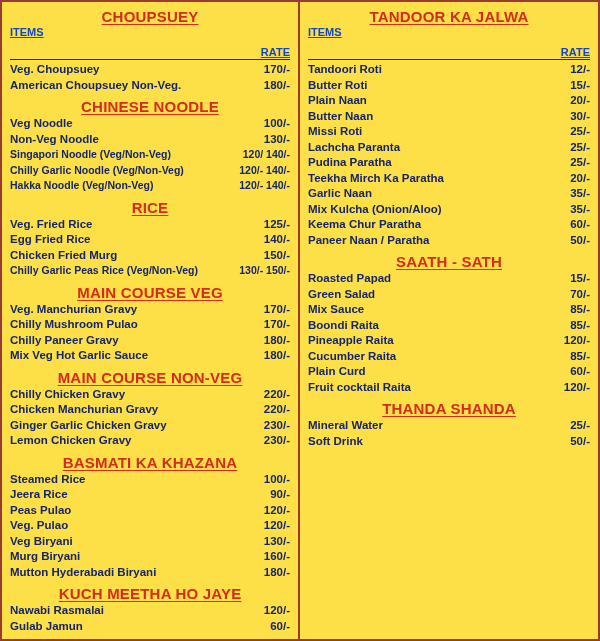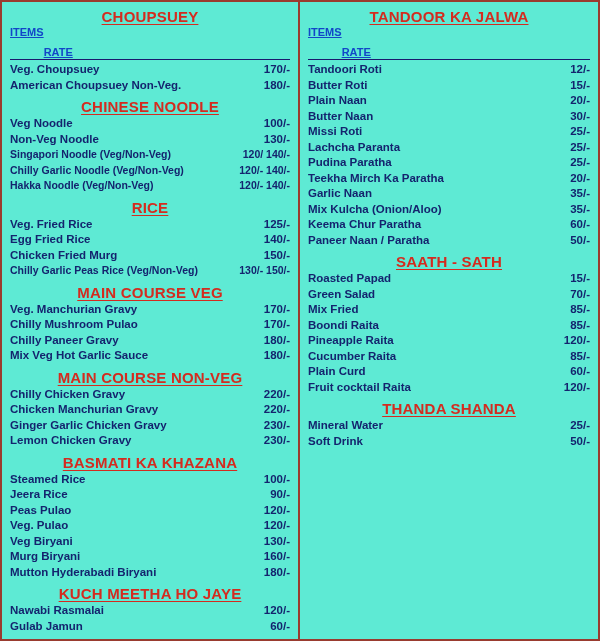--- a/index.html
+++ b/index.html
@@ -13,21 +13,21 @@
     font-family: "Liberation Sans", sans-serif;
     color: #1a1a6e;
     overflow: hidden;
   }
   .menu {
     position: relative;
     width: 600px;
     height: 641px;
     box-sizing: border-box;
     border: 2px solid #9a3b2f;
-    background: #5eead4;
+    background: #fde047;
     display: flex;
   }
   .col {
     box-sizing: border-box;
     padding: 4px 8px 0 8px;
   }
   .col-left {
     width: 298px;
     border-right: 2px solid #9a3b2f;
   }
@@ -42,21 +42,21 @@
     letter-spacing: 0.2px;
     margin: 5px 0 1px 0;
     text-decoration: underline;
     text-underline-offset: 2px;
   }
   .section-title.first {
     margin-top: 2px;
   }
   .head-row {
     display: flex;
-    justify-content: flex-start;
+    justify-content: space-between;
     color: #1246c8;
     font-weight: bold;
     font-size: 11px;
     border-bottom: 1px solid #1a1a6e;
     padding-bottom: 1px;
     margin-bottom: 2px;
   }
   .head-row .h-item { text-decoration: underline; }
   .head-row .h-rate { text-decoration: underline; margin-top: 20px; }
   .rows { margin-bottom: 1px; }
@@ -286,21 +286,21 @@
       <div class="rows">
         <div class="row">
           <span class="name">Roasted Papad</span>
           <span class="rate">15/-</span>
         </div>
         <div class="row">
           <span class="name">Green Salad</span>
           <span class="rate">70/-</span>
         </div>
         <div class="row">
-          <span class="name">Mix Fried</span>
+          <span class="name">Mix Sauce</span>
           <span class="rate">85/-</span>
         </div>
         <div class="row">
           <span class="name">Boondi Raita</span>
           <span class="rate">85/-</span>
         </div>
         <div class="row">
           <span class="name">Pineapple Raita</span>
           <span class="rate">120/-</span>
         </div>

